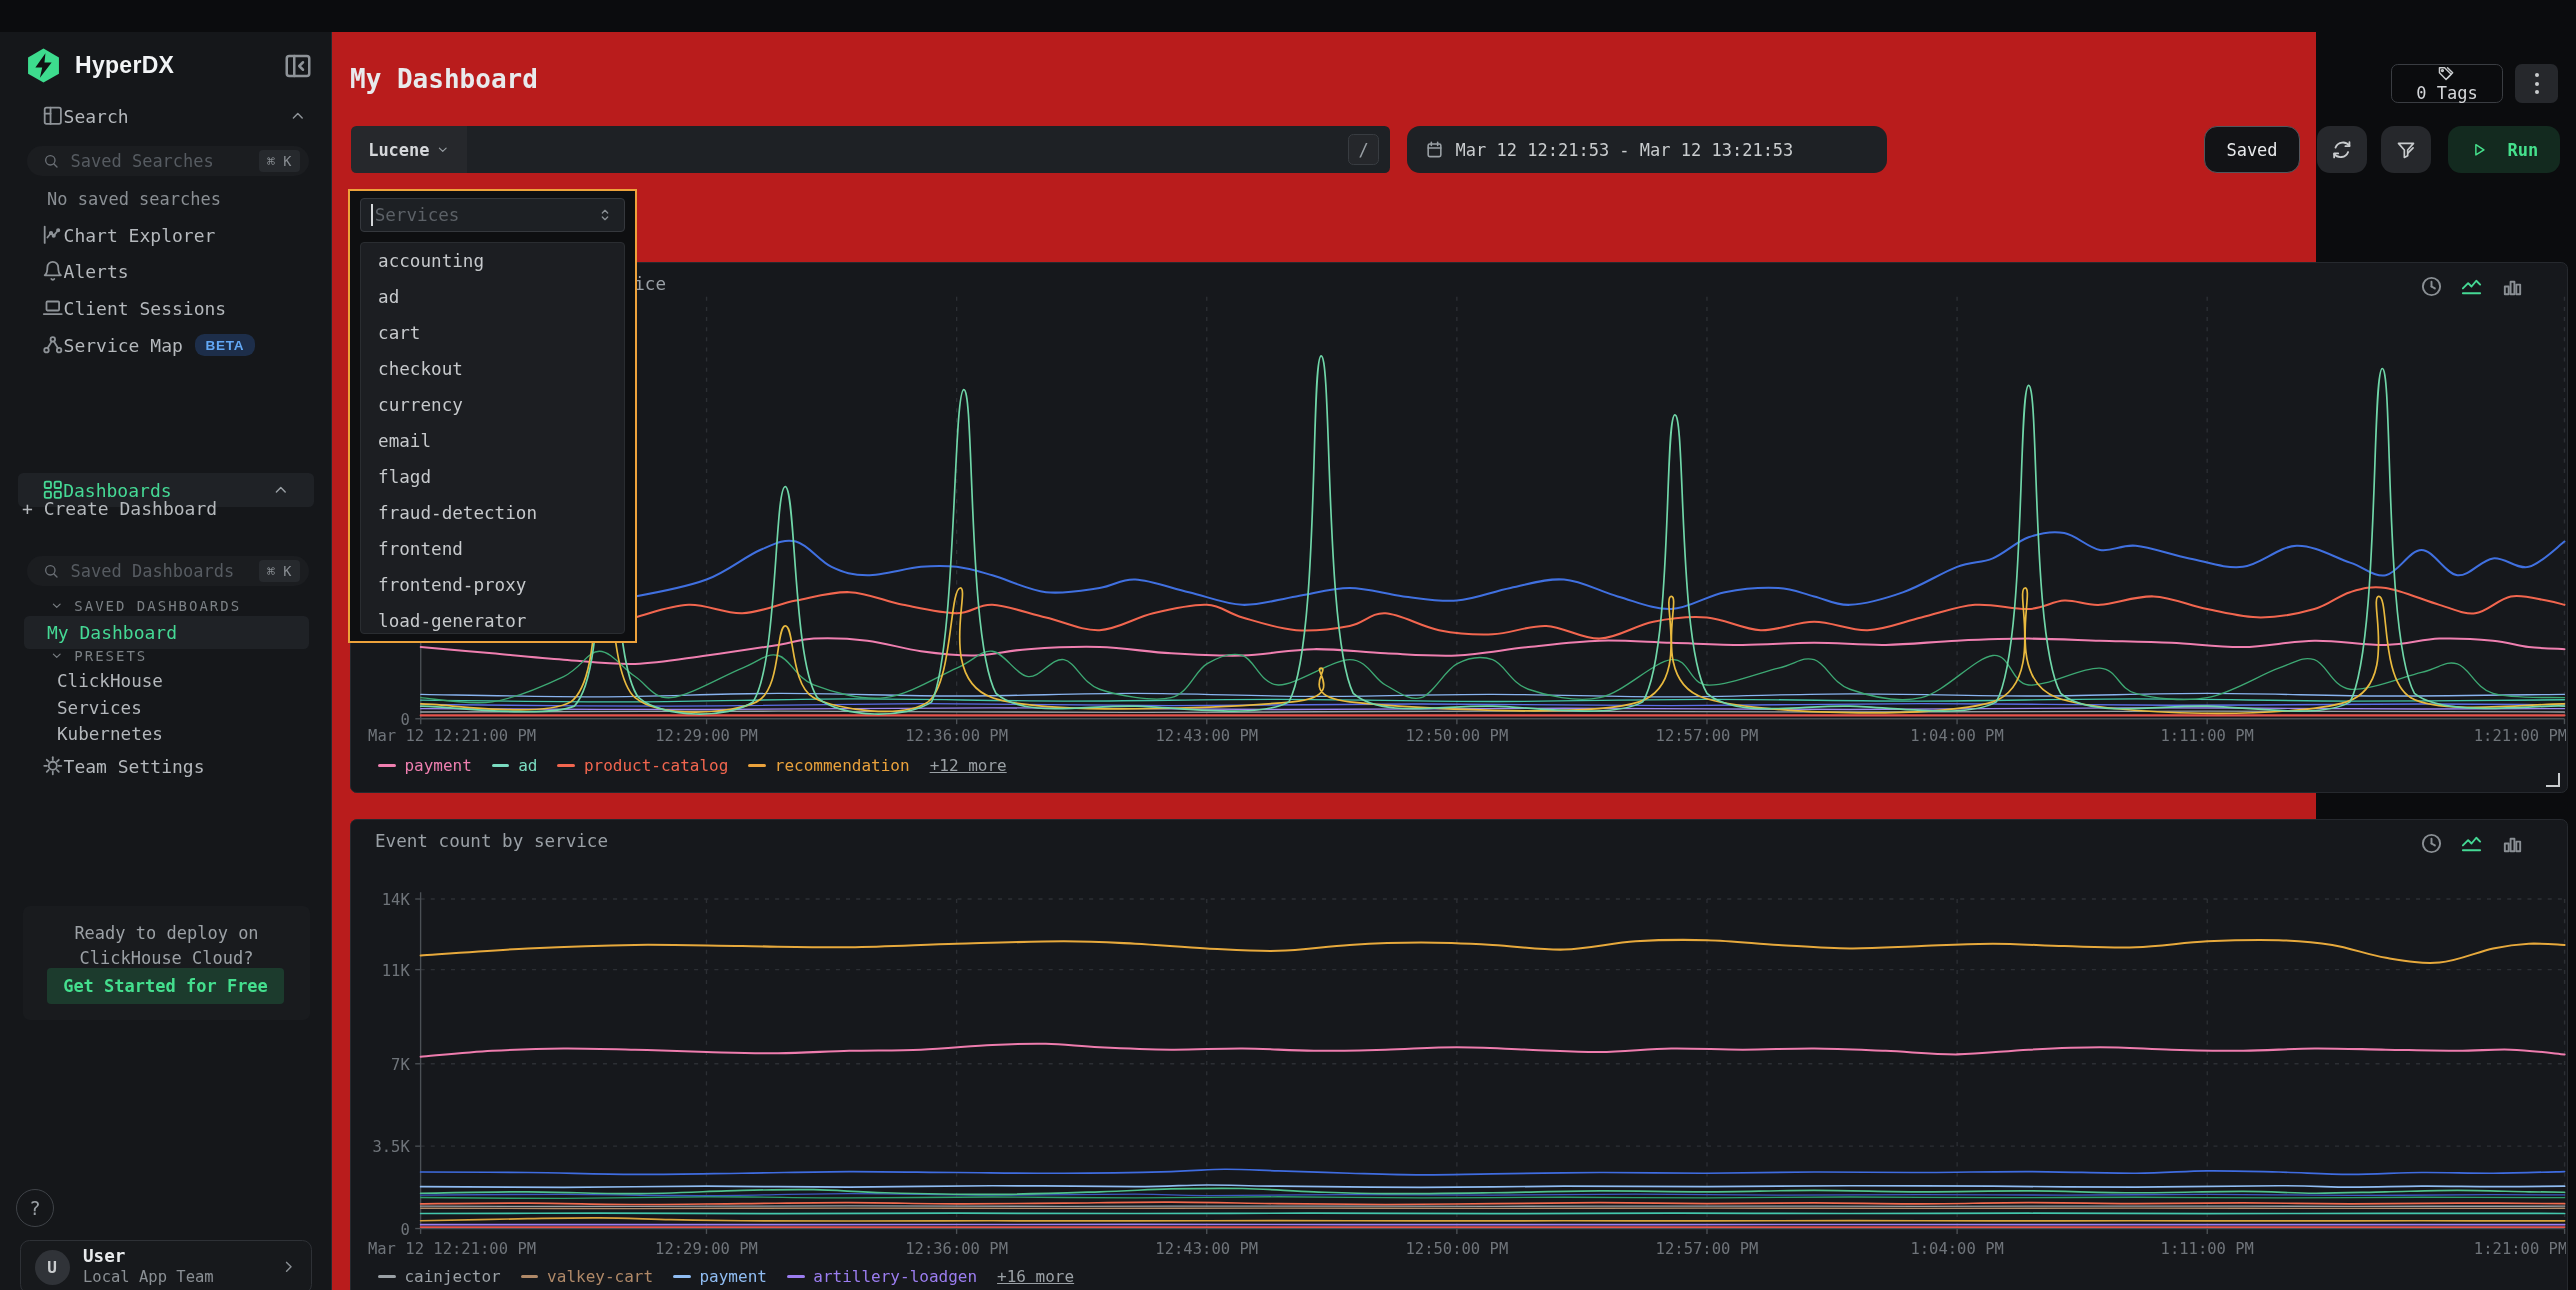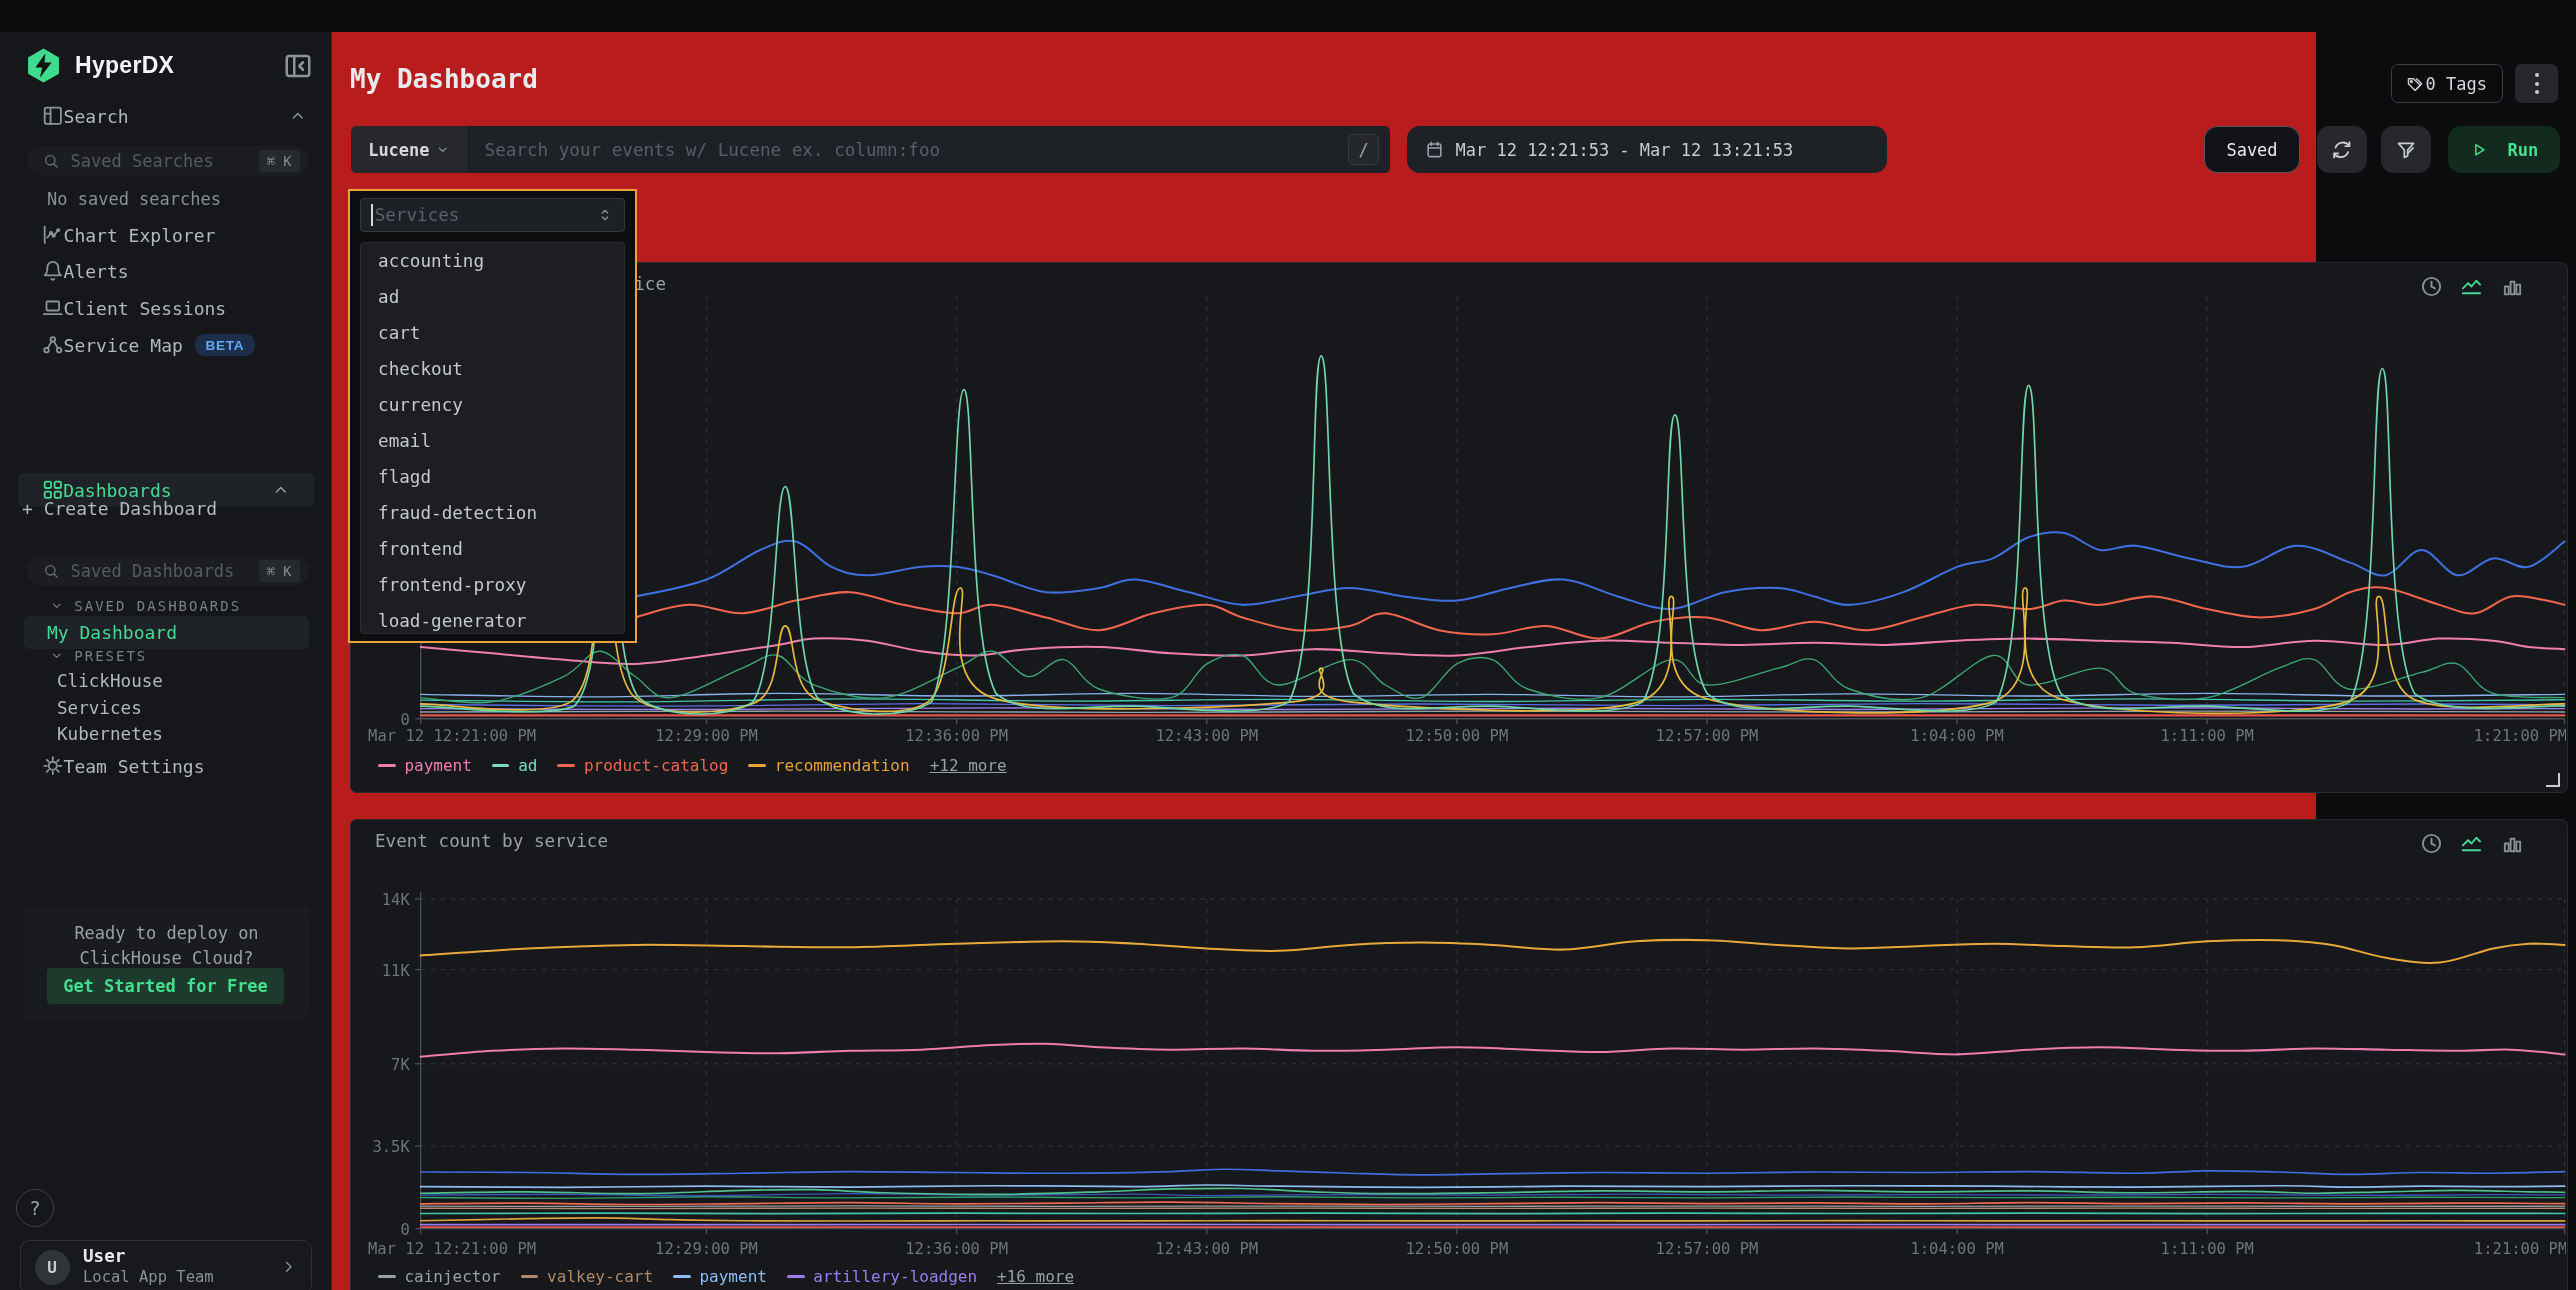--- a/index.html
+++ b/index.html
@@ -33,21 +33,21 @@
   .promo-btn{position:absolute;left:24px;right:26px;top:62px;height:36px;background:#1c3b2d;border-radius:4px;color:#44df8e;font-weight:bold;font-size:17px;display:flex;align-items:center;justify-content:center;cursor:pointer;}
   .help-circle{position:absolute;left:16px;top:1157px;width:36px;height:36px;border:1.4px solid #3f4348;border-radius:50%;color:#9aa0a5;font-size:19px;display:flex;align-items:center;justify-content:center;cursor:pointer;}
   .user-card{position:absolute;left:20px;top:1208px;width:292px;height:54px;border:1.4px solid #2e3136;background:#17191c;border-radius:9.5px;display:flex;align-items:center;gap:13.5px;padding:0 13.5px;box-sizing:border-box;cursor:pointer;}
   .avatar{width:35px;height:35px;border-radius:50%;background:#303338;color:#c9ccce;font-weight:bold;font-size:16px;display:flex;align-items:center;justify-content:center;flex:0 0 auto;}
   .user-name{font-weight:bold;font-size:17.6px;color:#e8eaec;line-height:1.2;}
   .user-team{font-size:15.5px;color:#8a8f94;line-height:1.3;}
   .user-chev{margin-left:auto;width:17.6px;height:17.6px;color:#8a8f94;display:flex;}
 
   
   .page-title{position:absolute;left:350px;top:32px;font-size:26px;font-weight:bold;color:#e8eaec;}
-  .tags-btn{position:absolute;left:2391px;top:32px;width:112px;height:39px;border:1.4px solid #3a3d42;border-radius:6.8px;display:flex;align-items:center;justify-content:center;gap:1px;font-size:17px;color:#d5d7da;box-sizing:border-box;cursor:pointer;}
+  .tags-btn{position:absolute;left:2391px;top:32px;width:112px;height:39px;border:1.4px solid #3a3d42;border-radius:6.8px;display:flex;align-items:center;justify-content:center;gap:1px;font-size:17px;color:#d5d7da;box-sizing:border-box;cursor:pointer;flex-direction:column;}
   .tags-btn .ticon{width:17.6px;height:17.6px;color:#c9ccce;display:flex;}
   .kebab-btn{position:absolute;left:2515px;top:32px;width:43px;height:39px;background:#26282c;border-radius:6.8px;display:flex;align-items:center;justify-content:center;cursor:pointer;color:#c9ccce;}
   .kebab-btn .dots{display:flex;flex-direction:column;gap:4.7px;}
   .kebab-btn .dots i{width:4px;height:4px;border-radius:50%;background:#c9ccce;}
   .searchbar{position:absolute;left:351px;top:94px;width:1039px;height:47px;display:flex;border-radius:5.4px;overflow:hidden;}
   .lang-seg{width:116px;background:#26282c;display:flex;align-items:center;justify-content:center;gap:6.8px;font-size:17px;font-weight:bold;color:#d5d7da;cursor:pointer;flex:0 0 auto;}
   .lang-seg .cicon{width:13.5px;height:13.5px;color:#9aa0a5;display:flex;}
   .search-input-wrap{flex:1;background:#1e2125;position:relative;display:flex;align-items:center;}
   .search-input-wrap input{width:100%;background:transparent;border:none;outline:none;font:inherit;font-size:17.6px;color:#c9ccce;padding:0 54px 0 17.6px;}
   .search-input-wrap input::placeholder{color:#5a5f65;}
@@ -308,21 +308,20 @@
   <div class="searchbar">
     <div class="lang-seg">
       <span>Lucene</span>
       <span class="cicon">
           <svg class="lucide" viewBox="0 0 24 24">
             <polyline points="6 9 12 15 18 9"></polyline>
           </svg>
         </span>
     </div>
     <div class="search-input-wrap">
-      <input placeholder="Search your events w/ Lucene ex. column:foo" style="">
       <span class="slash-kbd">/</span>
     </div>
   </div>
 
   <div class="ctrl date-ctrl">
     <span class="cicon">
         <svg class="lucide" viewBox="0 0 24 24">
           <rect x="4" y="5" width="16" height="16" rx="2"></rect>
           <line x1="8" y1="3" x2="8" y2="7"></line>
           <line x1="16" y1="3" x2="16" y2="7"></line>

